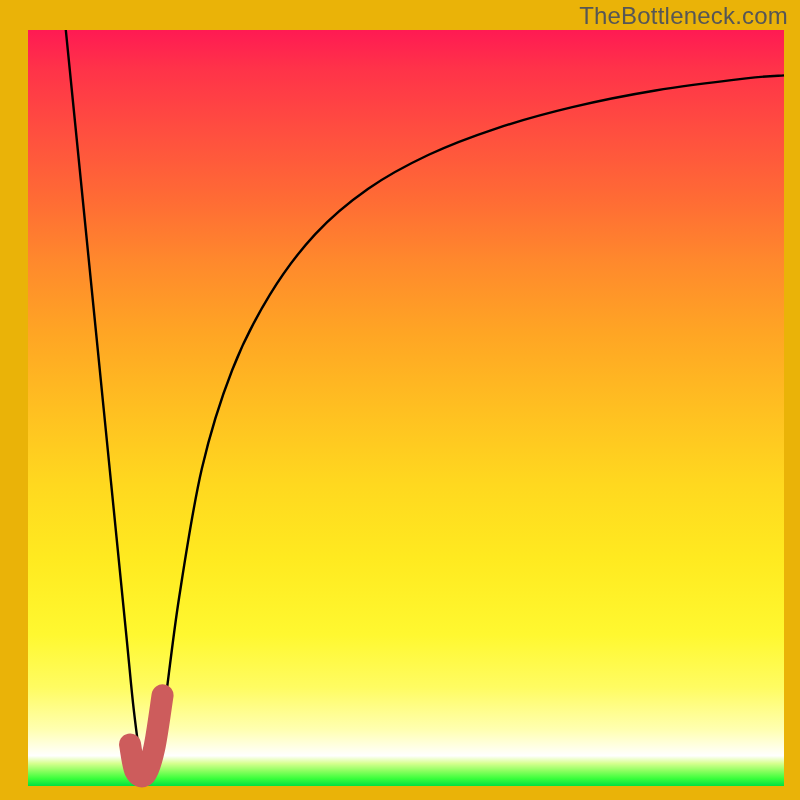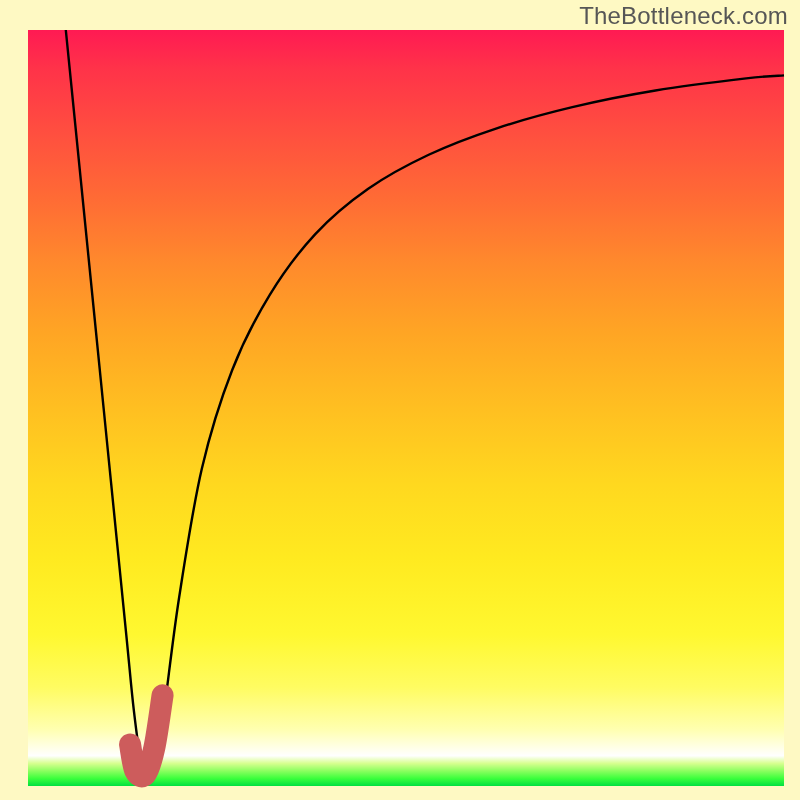--- a/index.html
+++ b/index.html
@@ -7,21 +7,21 @@
     padding: 0;
     width: 800px;
     height: 800px;
     background: #000;
     overflow: hidden;
   }
   .outer {
     position: relative;
     width: 800px;
     height: 800px;
-    background: #fef9c3;
+    background: #eab308;
   }
   .watermark {
     position: absolute;
     top: 2px;
     right: 12px;
     font-family: Arial, Helvetica, sans-serif;
     font-size: 24px;
     font-weight: 500;
     color: #565656;
     letter-spacing: 0.2px;

